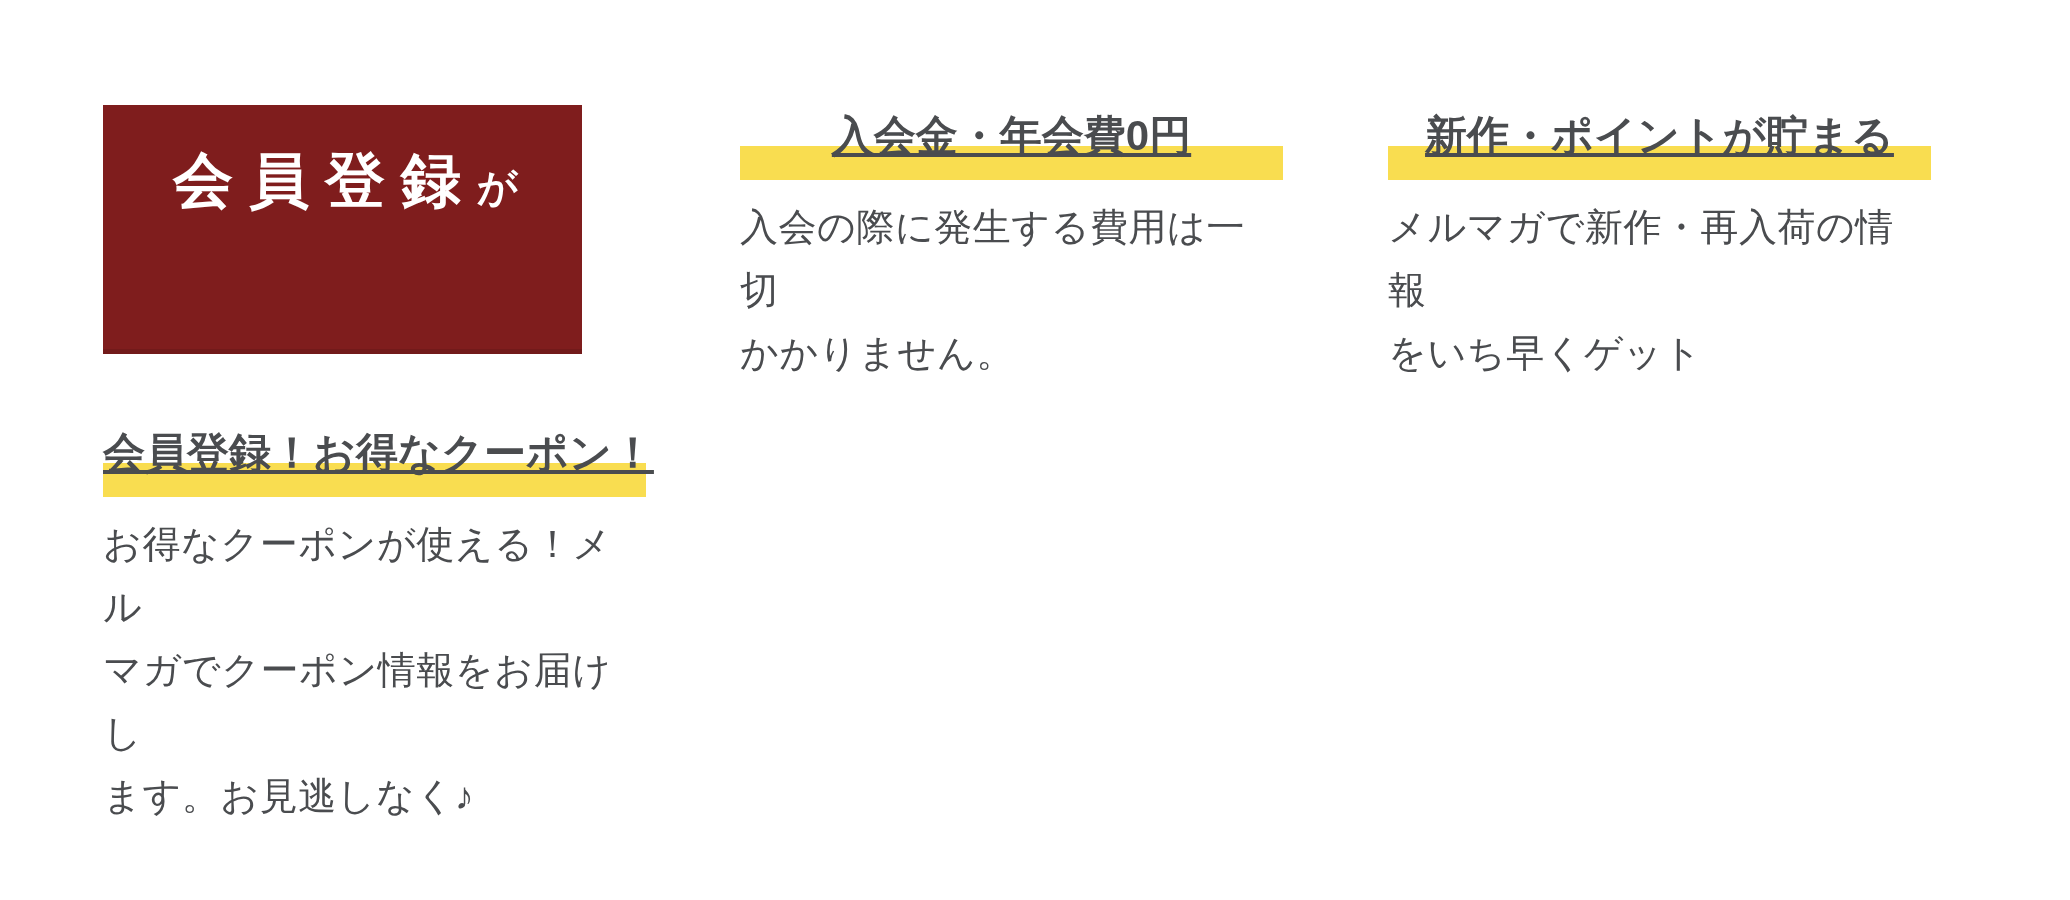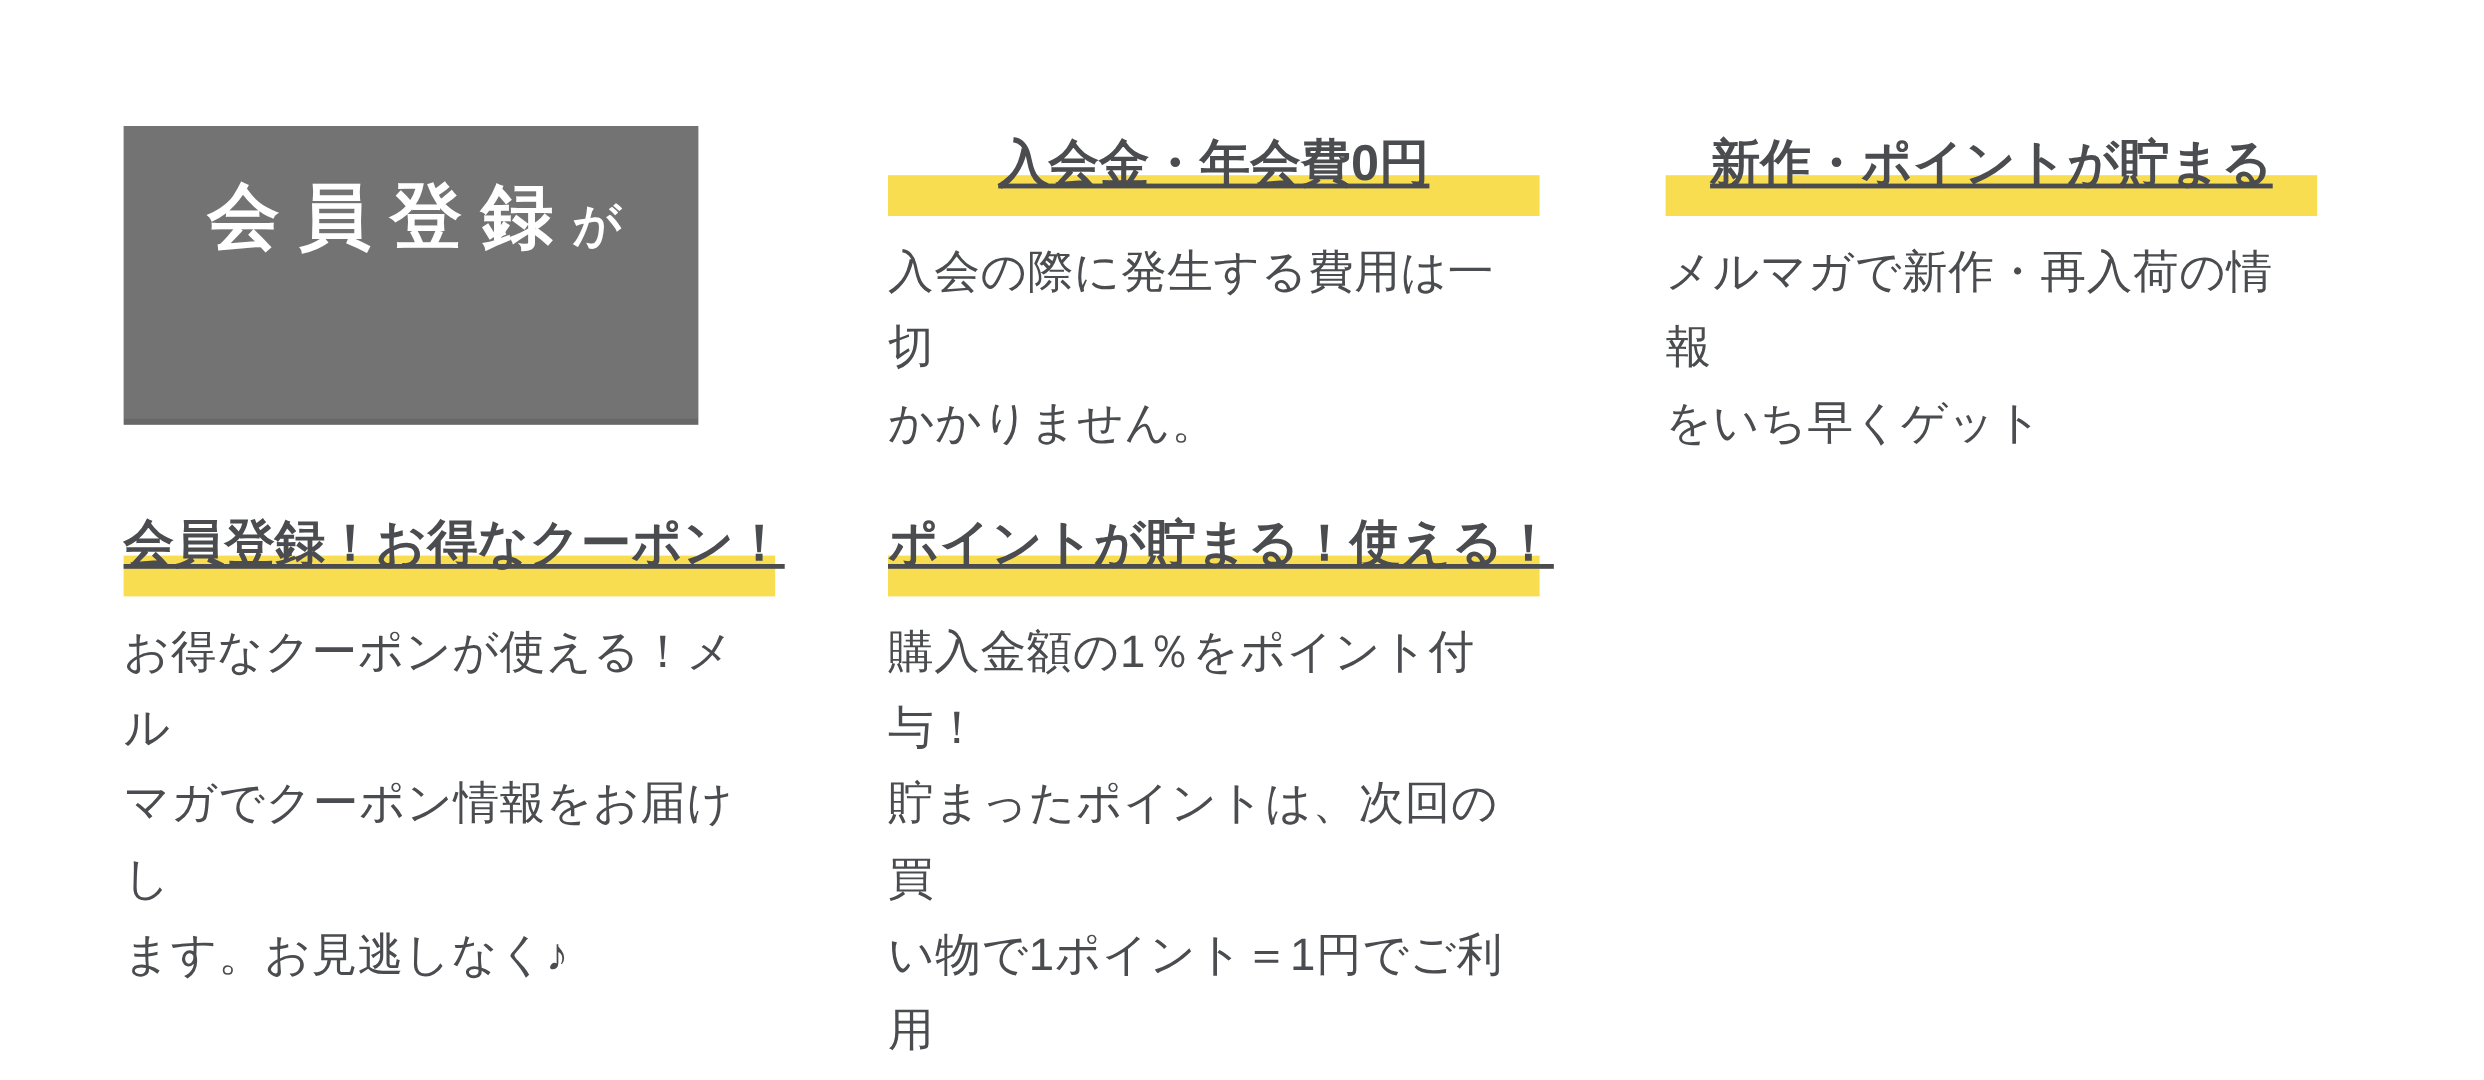--- a/index.html
+++ b/index.html
@@ -11,21 +11,21 @@
     overflow:hidden;
     font-family:"Liberation Sans","DejaVu Sans",sans-serif;
     -webkit-font-smoothing:antialiased;
   }
 
   
   .intro-box{
     position:absolute;
     left:103px; top:105px;
     width:479px; height:249px;
-    background:#737373;
+    background:#7f1d1d;
     color:#ffffff;
     box-sizing:border-box;
     padding:46px 0 0 70px;
     box-shadow:inset 0 -5px 0 rgba(0,0,0,0.10);
   }
   .intro-line{font-weight:bold; line-height:1; white-space:nowrap;}
   .intro-main{font-size:60px; letter-spacing:16px;}
   .intro-suffix-1{font-size:40px; letter-spacing:2px;}
   .intro-line-2{margin-top:37px;}
   .intro-suffix-2{font-size:54px; letter-spacing:10px; margin-left:4px;}
@@ -106,26 +106,16 @@
   <section class="cell" style="left:103px;top:429px;">
     <div class="head-wrap">
       <div class="head-bar"></div>
       <h3 class="head-text">会員登録！お得なクーポン！</h3>
     </div>
     <p class="cell-body">お得なクーポンが使える！メル
 マガでクーポン情報をお届けし
 ます。お見逃しなく♪</p>
   </section>
 
-  <section class="cell" style="left:740px;top:429px;">
-    <div class="head-wrap">
-      <div class="head-bar"></div>
-      <h3 class="head-text">ポイントが貯まる！使える！</h3>
-    </div>
-    <p class="cell-body">購入金額の1％をポイント付与！
-貯まったポイントは、次回の買
-い物で1ポイント＝1円でご利用
-いただけます。</p>
-  </section>
 
 
 
 </div>
 
 </body></html>

